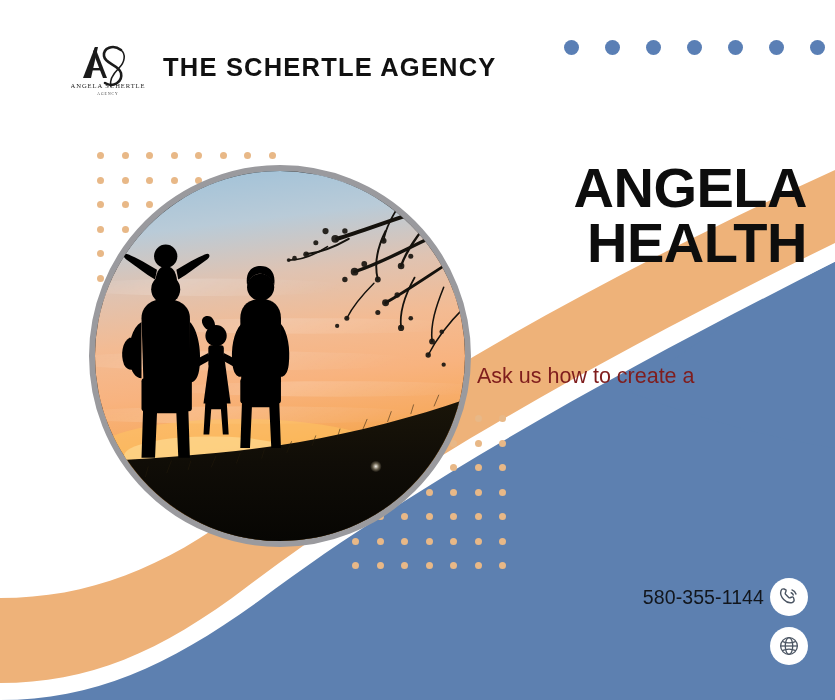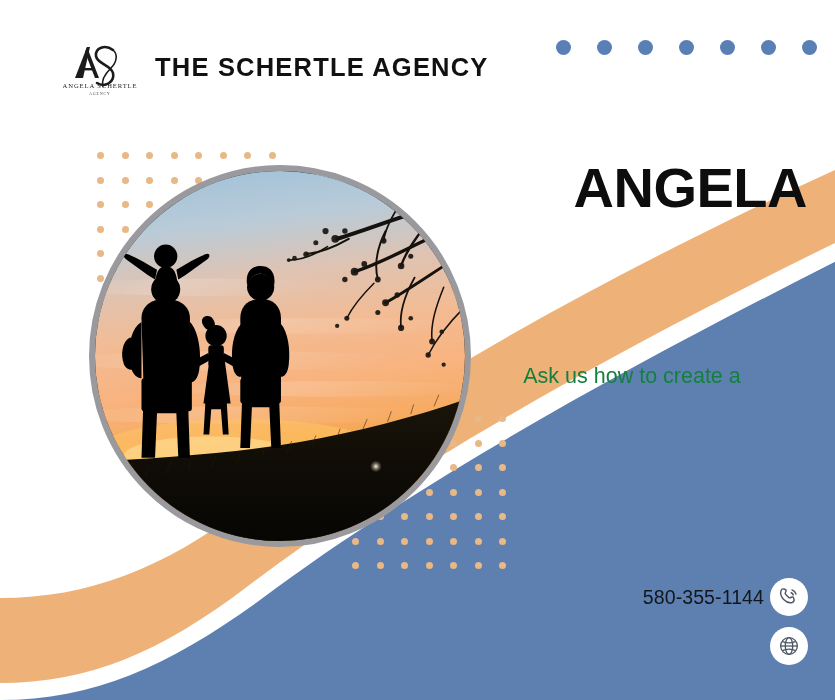--- a/index.html
+++ b/index.html
@@ -39,21 +39,21 @@
     position: absolute;
     width: 7px;
     height: 7px;
     border-radius: 50%;
     background: #e8b887;
   }
 
   
   .header {
     position: absolute;
-    left: 8px;
+    left: 16px;
     top: 0;
     width: 730px;
     height: 120px;
     text-align: center;
   }
   .brand {
     position: absolute;
     left: 55px;
     top: 38px;
     display: flex;
@@ -120,25 +120,25 @@
     font-weight: bold;
     font-size: 56px;
     line-height: 0.99;
     letter-spacing: -0.5px;
     font-family: "Liberation Sans", sans-serif;
   }
   .headline .hl-line { display: block; white-space: nowrap; }
 
   .subhead {
     position: absolute;
-    right: 38px;
+    right: 28px;
     top: 360px;
     width: 330px;
-    text-align: center;
-    color: #15803d;
+    text-align: left;
+    color: #7f1d1d;
     font-size: 21.5px;
     line-height: 1.52;
     font-family: "Liberation Sans", sans-serif;
   }
   .subhead .sh-line { display: block; }
 
   
   .contact {
     position: absolute;
     right: 27px;
@@ -493,20 +493,21 @@
 
         <path d="M151,158 C143,166 140,184 142,200 C143,210 148,214 152,212 L151,158 Z"></path>
 
         <path d="M192,158 C199,166 202,184 200,200 C199,210 194,214 190,212 L192,158 Z"></path>
       </g>
     </svg>
   </div>
 
   <div class="headline">
     <span class="hl-line">ANGELA</span>
+    <span class="hl-line">HEALTH</span>
   </div>
 
   <div class="subhead">
     <span class="sh-line">Ask us how to create a</span>
   </div>
 
   <div class="contact">
 
     <div class="contact-row">
       <span class="contact-text">580-355-1144</span>

